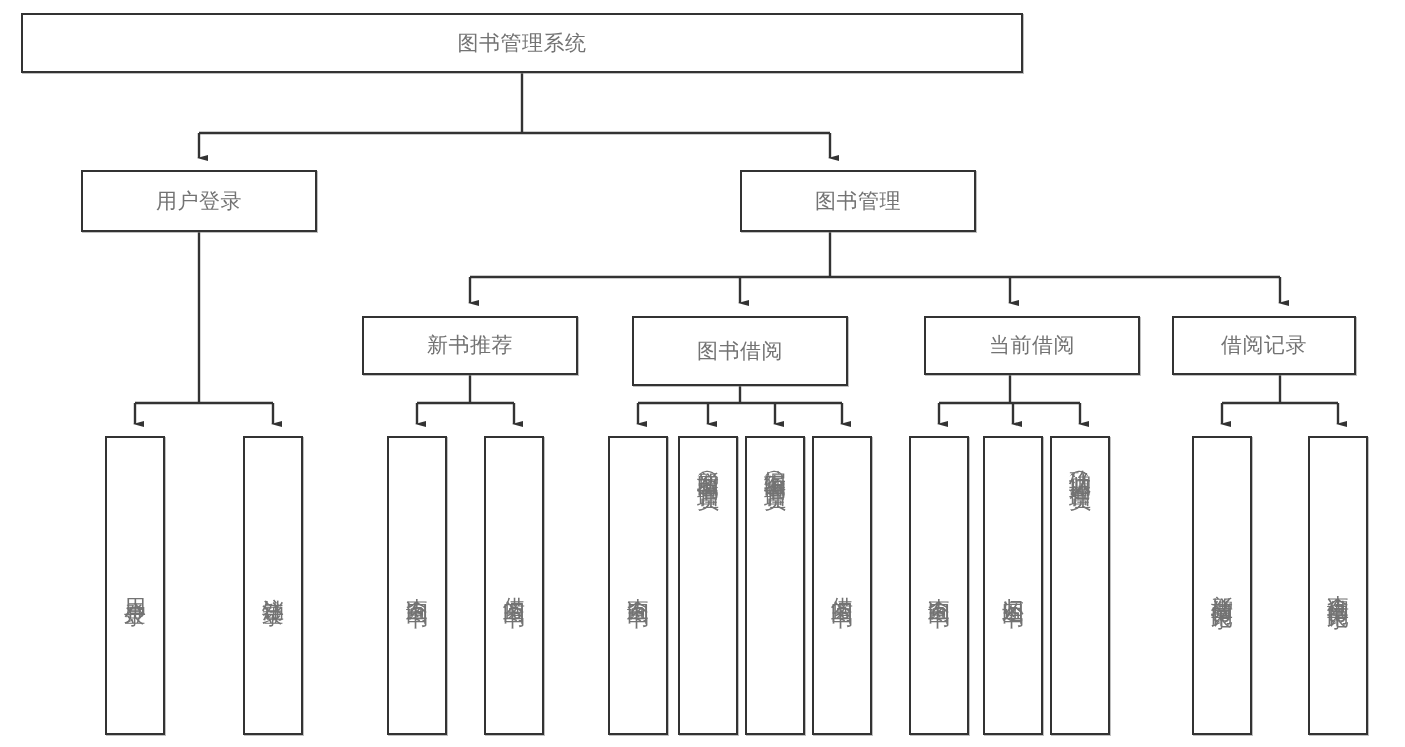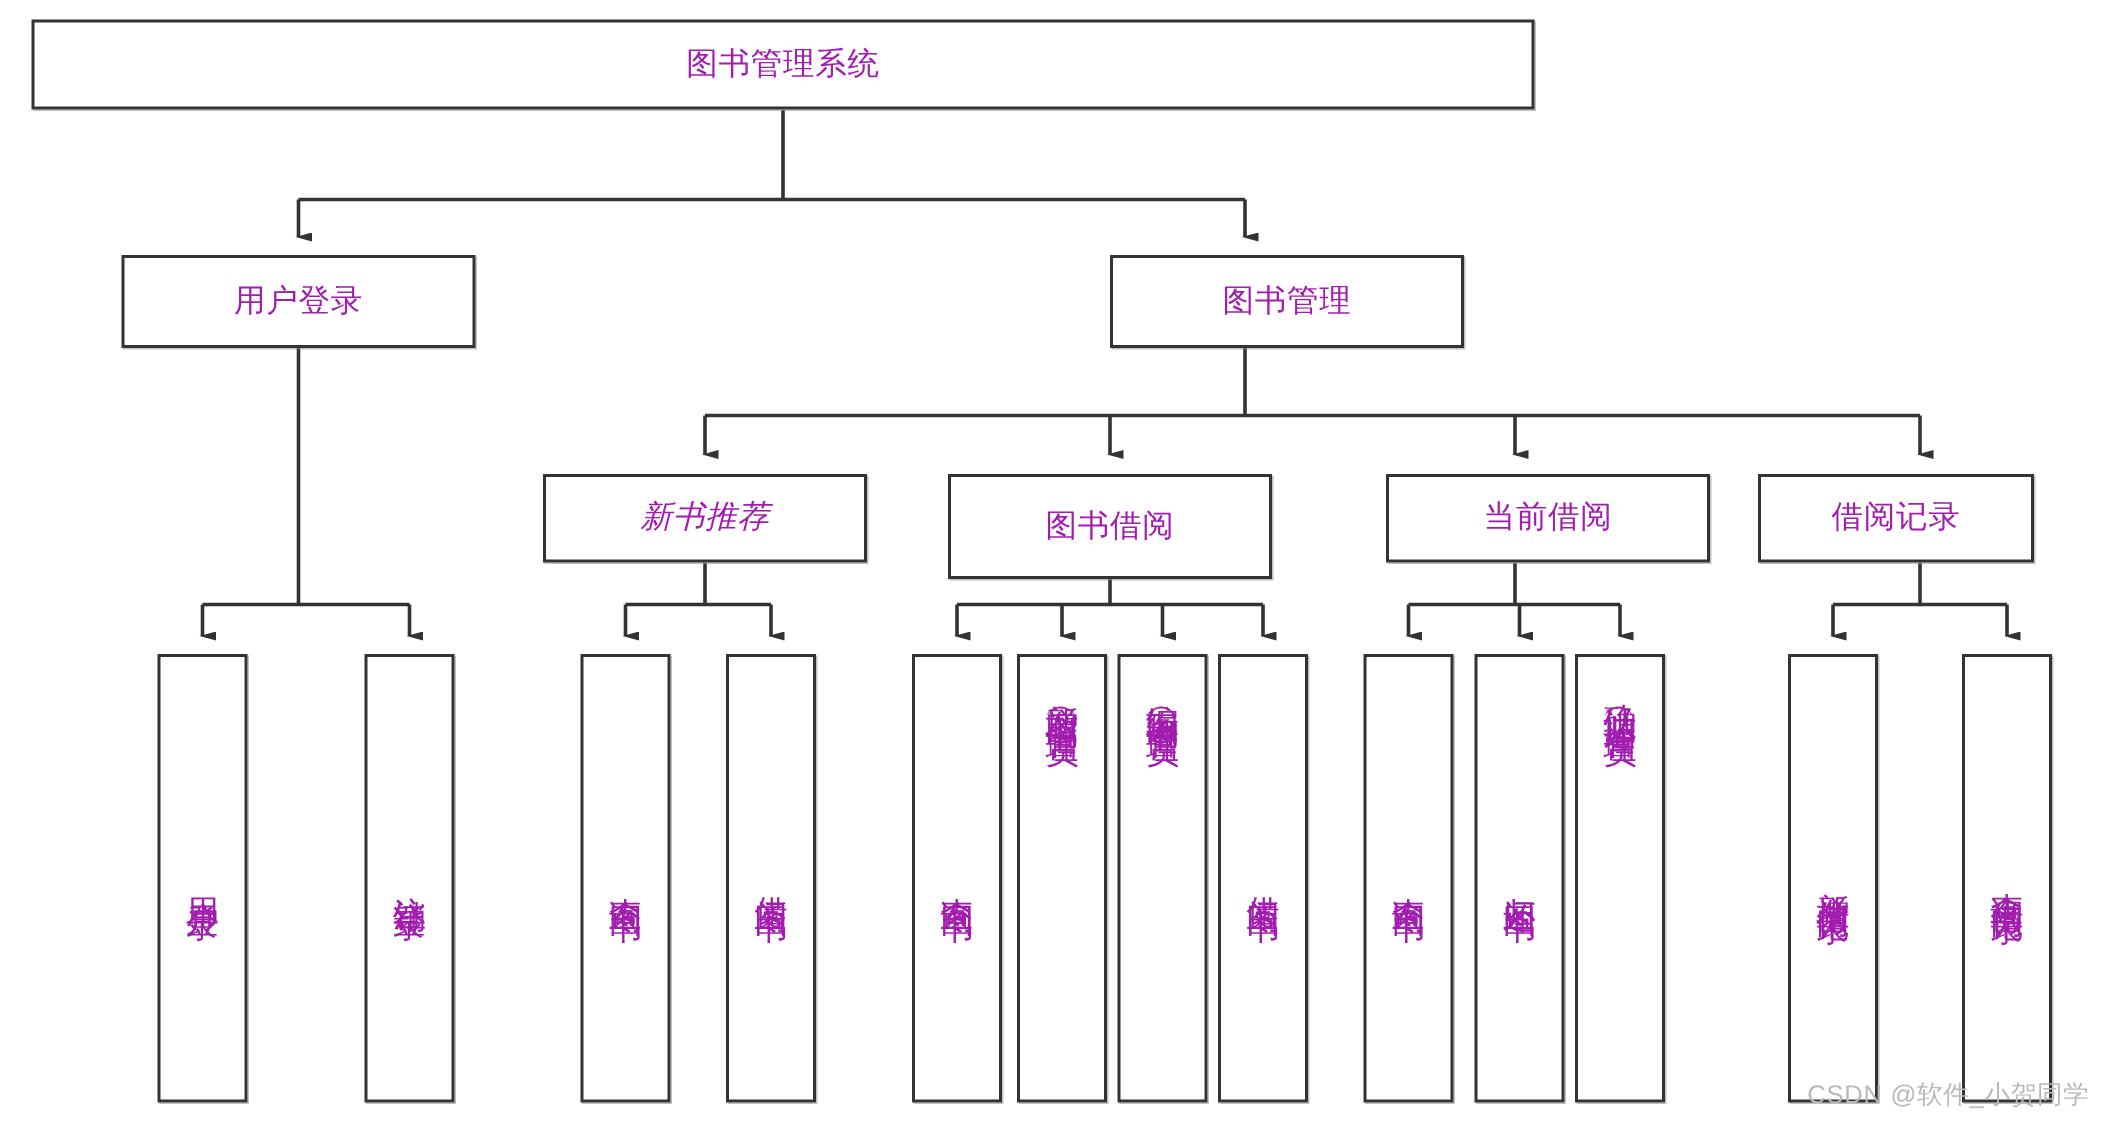--- a/index.html
+++ b/index.html
@@ -26,21 +26,21 @@
     pointer-events: none;
   }
   .node {
     position: absolute;
     box-sizing: border-box;
     background: #ffffff;
     border: 2px solid #333333;
     display: flex;
     align-items: center;
     justify-content: center;
-    color: #a21caf;
+    color: #737373;
     box-shadow: 1px 1px 0 rgba(140,140,140,0.55);
   }
   .node .lbl {
     display: block;
     text-align: center;
     line-height: 1.18;
     letter-spacing: 0.5px;
   }
   .node.h .lbl {
     font-size: 21px;
@@ -130,21 +130,21 @@
   <div id="nodes-layer">
       <div class="node h" style="left: 21px; top: 13px; width: 1002px; height: 60px;">
         <span class="lbl">图书管理系统</span>
       </div>
       <div class="node h" style="left: 81px; top: 170px; width: 236px; height: 62px;">
         <span class="lbl">用户登录</span>
       </div>
       <div class="node h" style="left: 740px; top: 170px; width: 236px; height: 62px;">
         <span class="lbl">图书管理</span>
       </div>
-      <div class="node h" style="left: 362px; top: 316px; width: 216px; height: 59px; font-style: italic;">
+      <div class="node h" style="left: 362px; top: 316px; width: 216px; height: 59px;">
         <span class="lbl">新书推荐</span>
       </div>
       <div class="node h" style="left: 632px; top: 316px; width: 216px; height: 70px;">
         <span class="lbl">图书借阅</span>
       </div>
       <div class="node h" style="left: 902px; top: 316px; width: 216px; height: 59px; margin-left: 22px;">
         <span class="lbl">当前借阅</span>
       </div>
       <div class="node h" style="left: 1172px; top: 316px; width: 184px; height: 59px;">
         <span class="lbl">借阅记录</span>
@@ -183,14 +183,13 @@
         <span class="lbl">确认归还（管理员）</span>
       </div>
       <div class="node v center" style="left: 1192px; top: 436px; width: 60px; height: 299px;">
         <span class="lbl">新增借阅记录</span>
       </div>
       <div class="node v center" style="left: 1308px; top: 436px; width: 60px; height: 299px;">
         <span class="lbl">查询借阅记录</span>
       </div>
     </div>
 
-  <div id="watermark">CSDN @软件_小贺同学</div>
 </div>
 
 </body></html>

